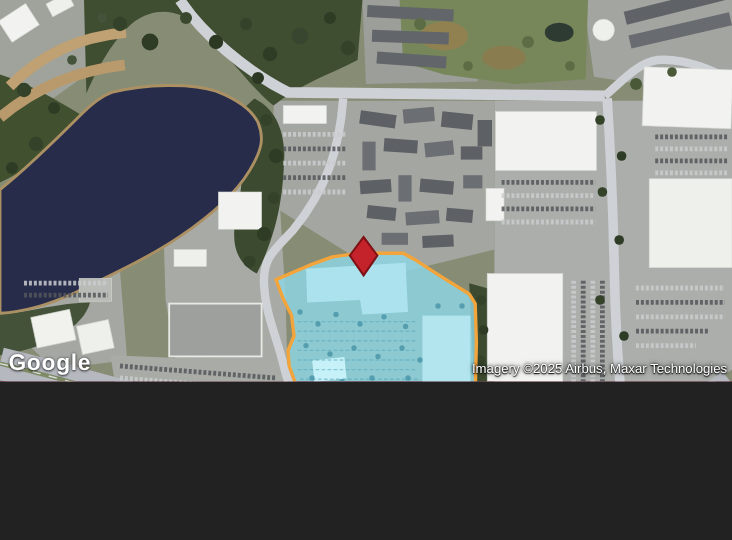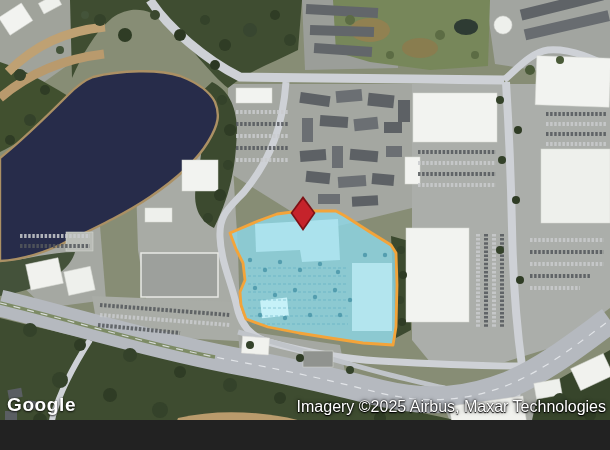--- a/index.html
+++ b/index.html
@@ -1,23 +1,23 @@
 <!DOCTYPE html>
 <html><head>
 <meta charset="utf-8">
 <style>
   html,body{margin:0;padding:0;background:#222;}
-  #map{position:relative;width:610px;height:420px;overflow:hidden;
+  #map{position:relative;width:610px;height:318px;overflow:hidden;
        font-family:"Liberation Sans",sans-serif;background:#ec4899;}
   #map svg{position:absolute;left:0;top:0;display:block;}
   .logo{position:absolute;left:7px;bottom:4px;color:#fff;
         font-weight:bold;font-size:19px;letter-spacing:.6px;
         text-shadow:0 1px 2px rgba(0,0,0,.7),0 0 2px rgba(0,0,0,.55);
         cursor:pointer;user-select:none;}
-  .attr{position:absolute;right:4px;bottom:4px;color:#fff;font-size:16px;
+  .attr{position:absolute;right:4px;bottom:4px;color:#fff;font-size:11px;
         text-shadow:0 0 2px rgba(0,0,0,.95),0 0 4px rgba(0,0,0,.75),0 1px 1px #000;
         user-select:none;white-space:nowrap;}
 </style>
 </head>
 <body>
 
 <div id="map">
 <svg width="610" height="450" viewBox="0 0 610 450">
 
   <g>

